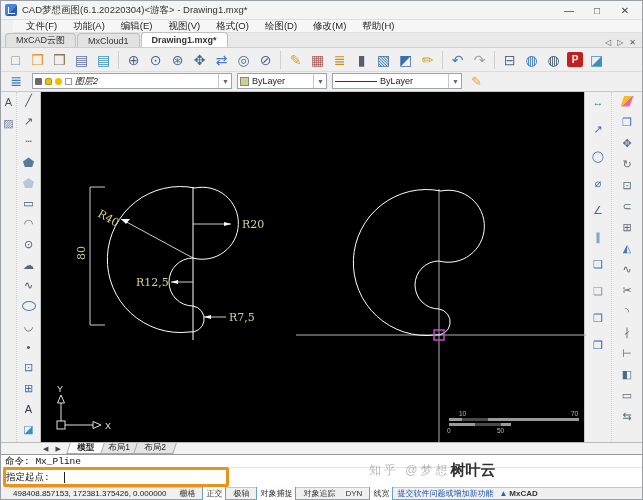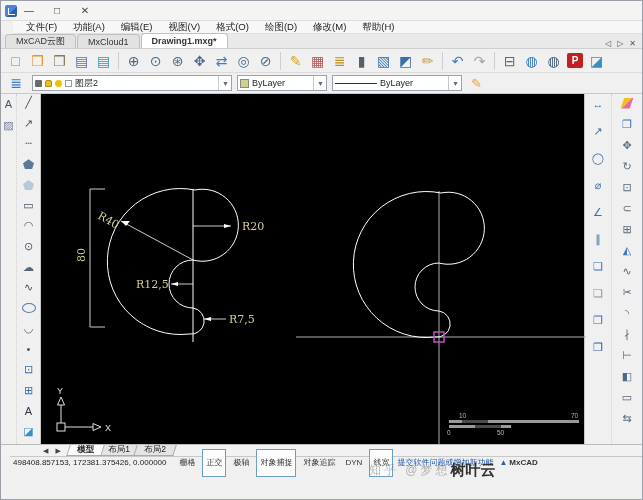--- a/index.html
+++ b/index.html
@@ -26,21 +26,21 @@
   .dtab-nav { margin-left:auto; display:flex; gap:6px; padding-right:6px; font-size:8px; color:#555; align-items:center; }
 
   
   .tb1 { height:24px; display:flex; align-items:center; background:#f0f0f0; border-bottom:1px solid #dcdcdc; padding-left:4px; gap:1px; }
   .ic { width:21px; height:20px; display:flex; align-items:center; justify-content:center; font-size:14px; cursor:default; }
   .vsep { width:1px; height:18px; background:#cfcfcf; margin:0 3px; }
   .tb2 { height:21px; display:flex; align-items:center; background:#f0f0f0; border-bottom:1px solid #c8c8c8; padding-left:4px; gap:5px; }
   .layers-stack { font-size:14px; color:#3a7abf; width:22px; text-align:center; }
   .combo { height:16px; background:#fff; border:1px solid #9aa4ae; display:flex; align-items:center; font-size:9px; padding:0 2px; gap:3px; }
   .combo .arrow { margin-left:auto; color:#667; font-size:7px; border-left:1px solid #c8c8c8; padding-left:3px; height:100%; display:flex; align-items:center; }
-  .combo.layer { width:200px; }
+  .combo.layer { width:200px;font-style:italic; }
   .combo.color { width:90px; }
   .combo.ltype { width:130px; }
   .mini { width:7px; height:7px; display:inline-block; }
   .mini.m1 { background:#6a6a6a; border-radius:1px; }
   .mini.m2 { background:#e8c020; border-radius:2px 2px 1px 1px; border:1px solid #b89010; }
   .mini.m3 { background:#f0c000; border-radius:50%; }
   .mini.m4 { background:#fff; border:1px solid #999; }
   .swatch { width:9px; height:9px; border:1px solid #888; }
   .ltype-line { width:42px; height:1px; background:#333; }
   .pencil { font-size:13px; color:#e8a33d; margin-left:4px; }
@@ -94,20 +94,21 @@
   .wm-badge .mtn { position:absolute; right:4px; bottom:5px; width:0; height:0; border-left:8px solid transparent; border-right:8px solid transparent; border-bottom:11px solid #fff; }
   .wm-brand { font-size:15px; font-weight:bold; color:#2f2f2f; white-space:nowrap; }
 </style>
 </head>
 <body>
 
 <div class="window">
 
   <div class="titlebar">
     <span class="applogo"></span>
+    <span class="title-text">CAD梦想画图(6.1.20220304)&lt;游客&gt; - Drawing1.mxg*</span>
     <span class="winctl">
       <span>—</span>
       <span>□</span>
       <span>✕</span>
     </span>
   </div>
 
   <div class="menubar" id="menubar">
       <span class="menu-item">文件(F)</span>
       <span class="menu-item">功能(A)</span>
@@ -321,20 +322,30 @@
         </span>
         <span class="mtab">
           <span>布局1</span>
         </span>
         <span class="mtab">
           <span>布局2</span>
         </span>
       </span>
   </div>
 
+  <div class="cmd">
+    <div class="cmd-line1">
+      <span>命令: Mx_Pline</span>
+    </div>
+    <div class="cmd-line2">
+      <span>指定起点:</span>
+      <span class="caret"></span>
+    </div>
+    <div class="hl-box"></div>
+  </div>
 
   <div class="statusbar">
     <span class="coords">498408.857153, 172381.375426,  0.000000</span>
     <span id="toggles" style="display:flex; gap:4px; align-items:center;">
         <span class="toggle">栅格</span>
         <span class="toggle active">正交</span>
         <span class="toggle">极轴</span>
         <span class="toggle active">对象捕捉</span>
         <span class="toggle">对象追踪</span>
         <span class="toggle">DYN</span>

